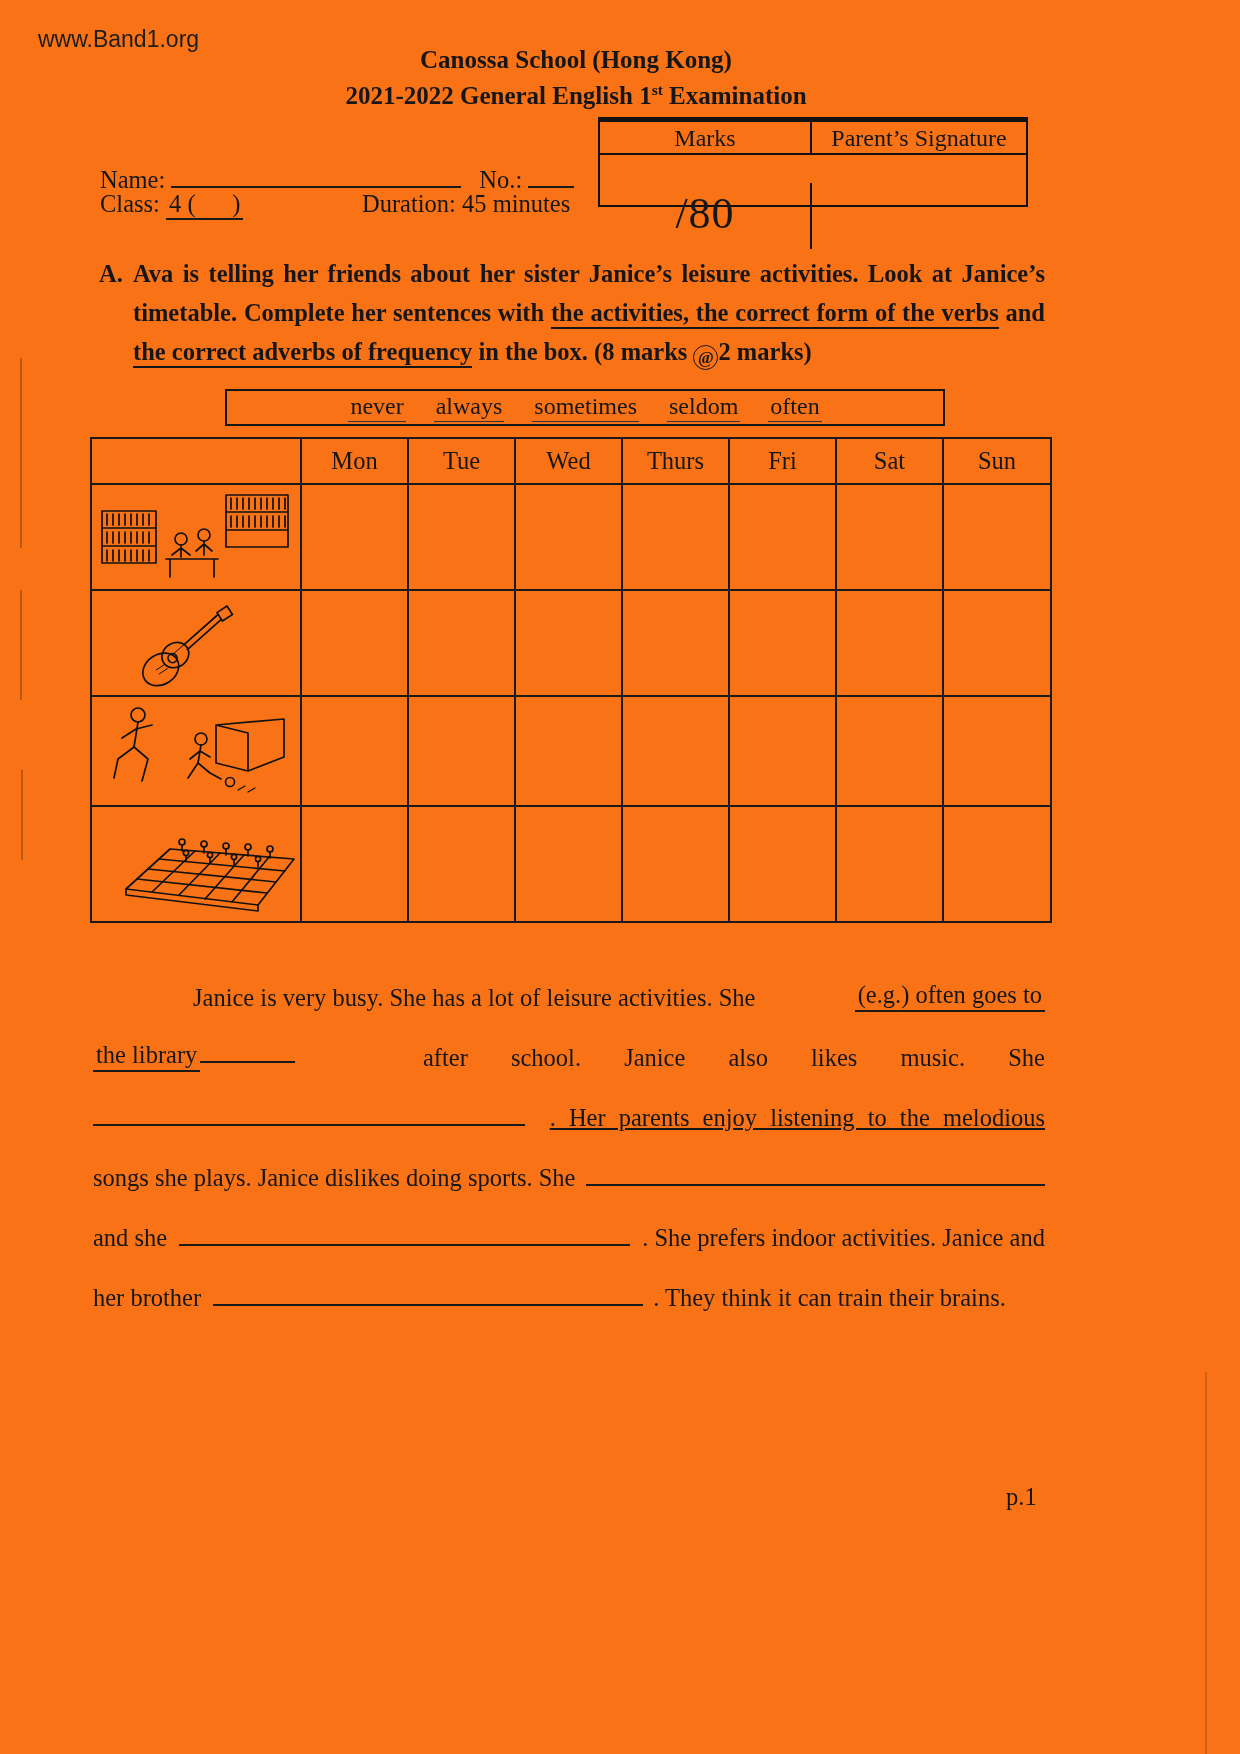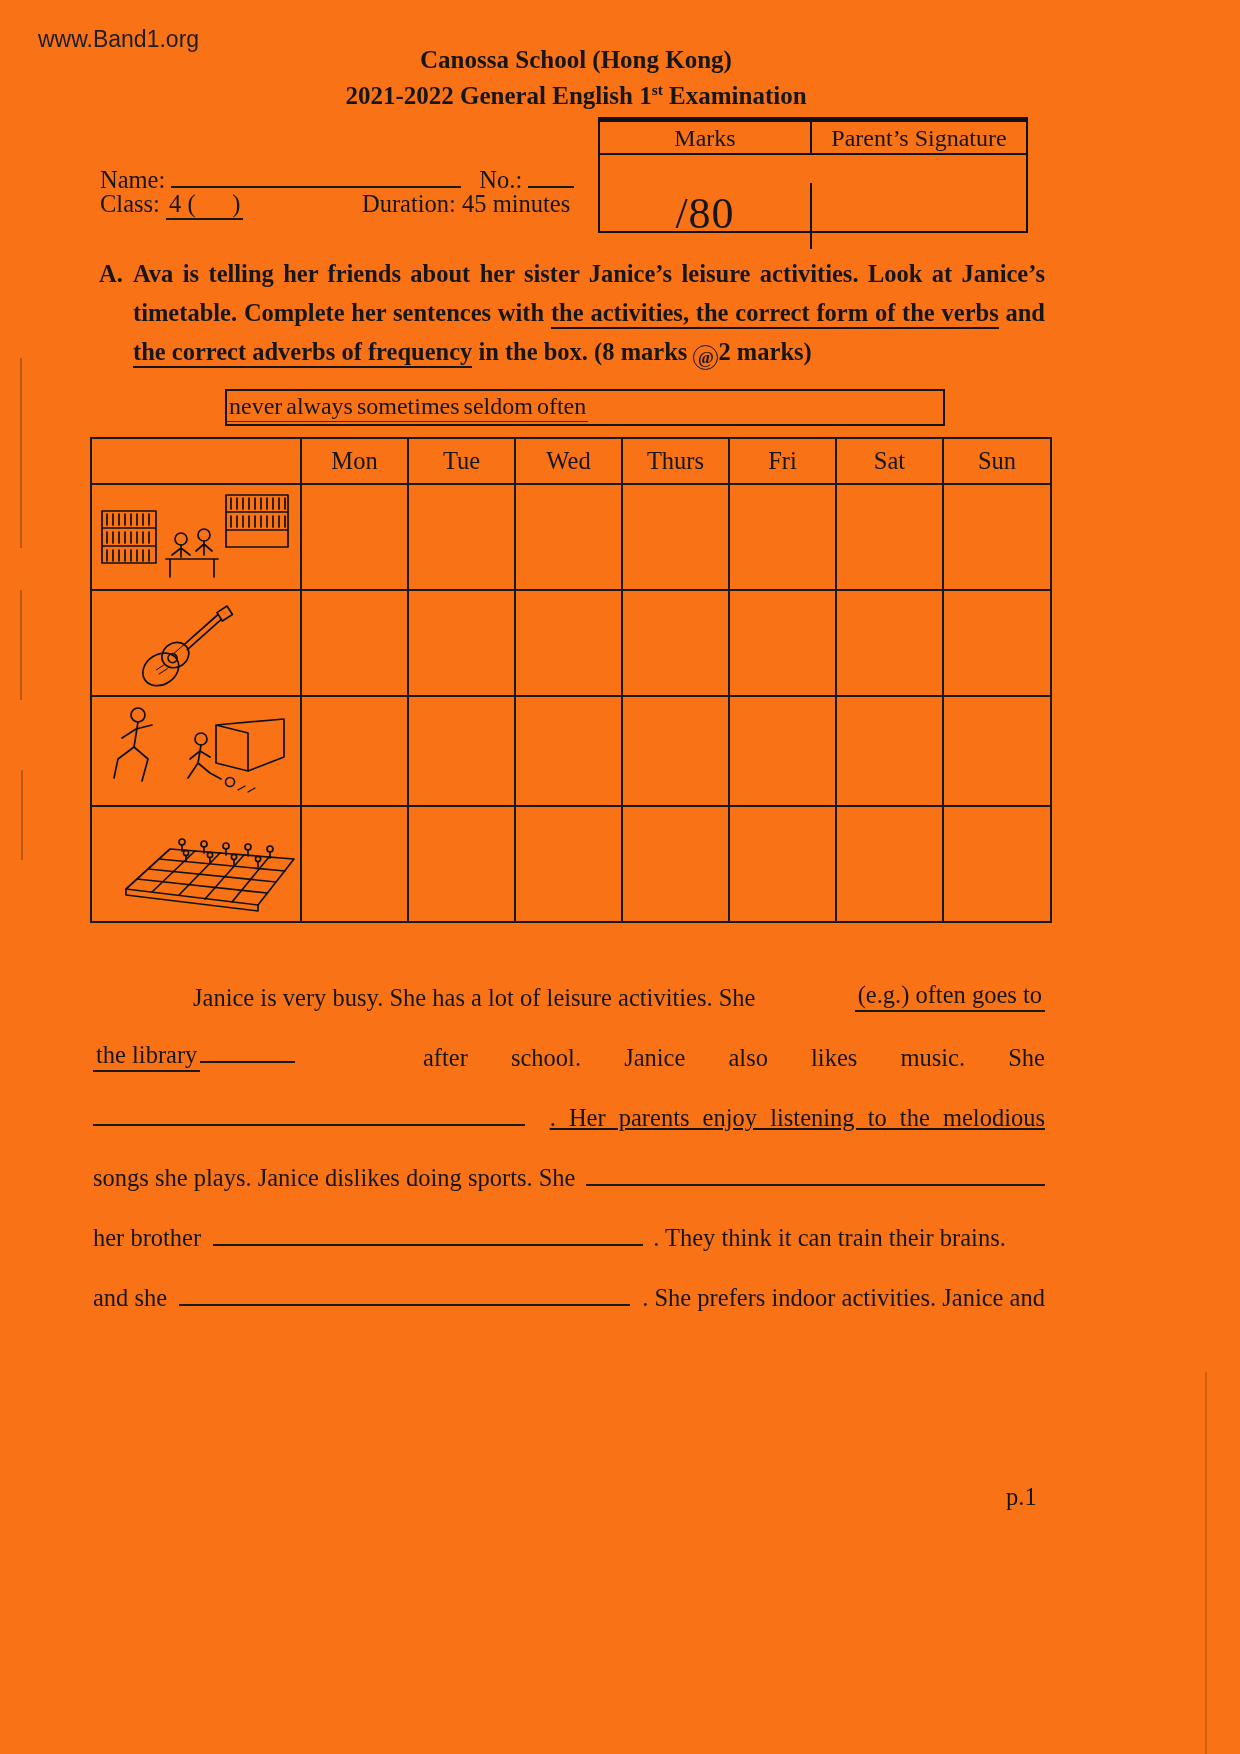--- a/index.html
+++ b/index.html
@@ -18,21 +18,21 @@
   .title-block {
     position:absolute; left:0; top:46px; width:100%;
     text-align:center; transform:translateX(-44px);
     font-weight:bold; font-size:25px;
   }
   .title-line2 { margin-top:7px; }
   sup { font-size:0.62em; }
 
   
   .marks-box {
-    position:absolute; left:598px; top:117px; width:430px; height:116px;
+    position:absolute; left:598px; top:117px; width:430px; height:90px;
     border:2px solid #111; border-top:5px solid #111;
   }
   .marks-box .head-row { display:flex; height:33px; border-bottom:2px solid #111; }
   .marks-box .body-row { display:flex; height:66px;margin-top:28px; }
   .marks-box .cell-l { width:212px; border-right:2px solid #111; text-align:center; }
   .marks-box .cell-r { flex:1; text-align:center; }
   .marks-box .head-row div { font-size:24px; line-height:32px; }
   .marks-value { font-size:44px; line-height:62px; letter-spacing:1px; }
 
   
@@ -54,22 +54,23 @@
   .u-seg { border-bottom:2.5px solid #161616; padding-bottom:1px; }
   .circle-at {
     display:inline-flex; justify-content:center; align-items:center;
     width:25px; height:25px; border:1.6px solid #161616; border-radius:50%;
     font-size:17px; font-weight:bold; vertical-align:-3px;
   }
 
   
   .word-box {
     position:absolute; left:225px; top:389px; width:720px; height:37px;
-    border:2px solid #161616; display:flex; justify-content:flex-start; align-items:center;
+    border:2px solid #161616; display:flex; justify-content:center; align-items:center;
     font-size:24px;
+    gap:28px;
   }
   .word-box span { border-bottom:1.6px solid #333; padding:0 2px 1px; }
 
   
   .timetable {
     position:absolute; left:90px; top:437px; width:960px;
     border-collapse:collapse; table-layout:fixed;
   }
   .timetable th, .timetable td { border:2px solid #1a1a1a; }
   .timetable th { height:46px; font-weight:400; font-size:24.5px; text-align:center; vertical-align:middle; }
@@ -291,28 +292,28 @@
     </div>
     <div class="para-line sb">
       <span class="blank l3-blank"></span>
       <span class="ws-med">. Her parents enjoy listening to the melodious</span>
     </div>
     <div class="para-line">
       <span>songs she plays. Janice dislikes doing sports. She</span>
       <span class="blank l4-blank"></span>
     </div>
     <div class="para-line">
+      <span>and she</span>
+      <span class="blank l5-blank"></span>
+      <span>. She prefers indoor activities. Janice and</span>
+    </div>
+    <div class="para-line">
       <span>her brother</span>
       <span class="blank l6-blank"></span>
       <span>. They think it can train their brains.</span>
-    </div>
-    <div class="para-line">
-      <span>and she</span>
-      <span class="blank l5-blank"></span>
-      <span>. She prefers indoor activities. Janice and</span>
     </div>
   </div>
 
   <div class="page-num">p.1</div>
 
   <div class="artifact art1"></div>
   <div class="artifact art2"></div>
   <div class="artifact art3"></div>
   <div class="artifact art4"></div>
 

